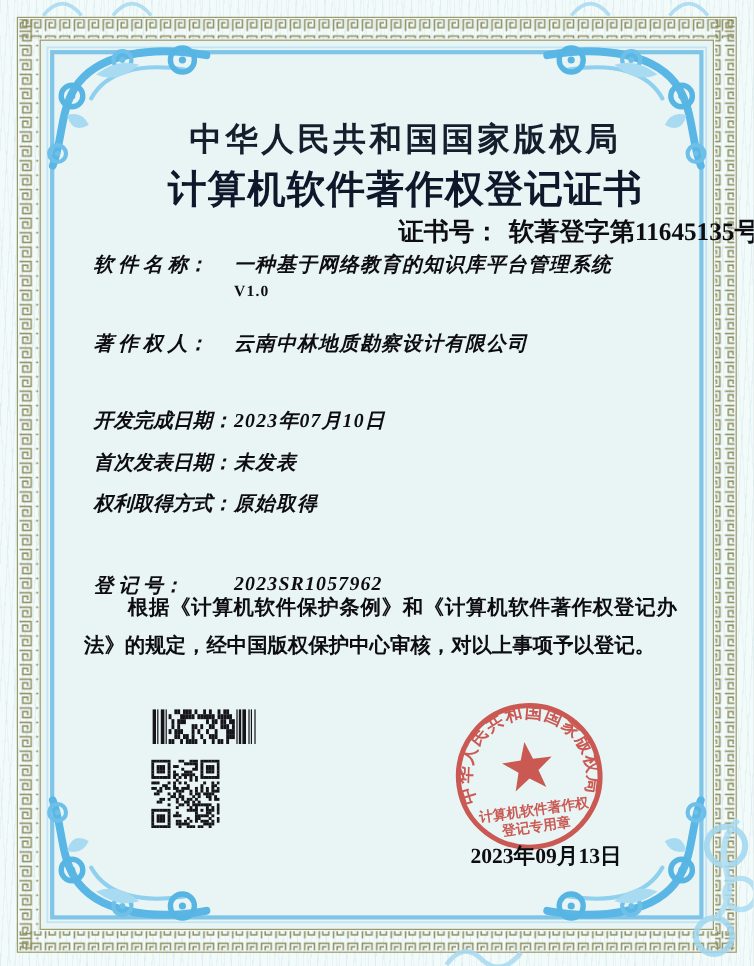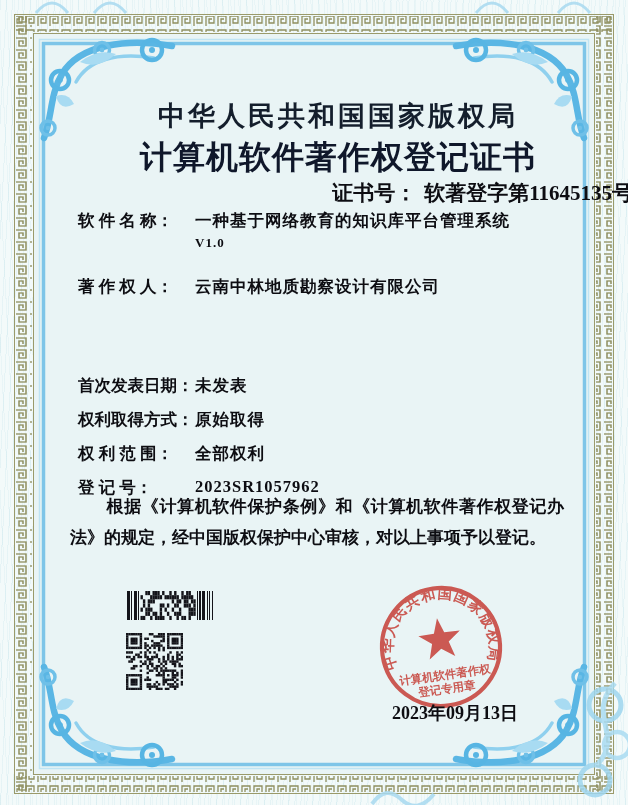--- a/index.html
+++ b/index.html
@@ -21,21 +21,21 @@
   .overlay-svg{position:absolute;left:0;top:0;pointer-events:none;}
   .content{position:absolute;inset:0;}
 
   .title1{position:absolute;left:0;top:98px;width:100%;text-align:center;
     font-size:27px;font-weight:700;letter-spacing:3px;color:#141e2c;}
   .title2{position:absolute;left:0;top:136px;width:100%;text-align:center;
     font-size:32px;font-weight:700;letter-spacing:1px;color:#0f172a;}
   .cert-line{position:absolute;top:179px;right:43px;font-size:21px;font-weight:700;}
   .cert-line .lbl{margin-right:8px;}
 
-  .row{position:absolute;left:78px;font-size:16.5px;font-weight:700;white-space:nowrap;}
+  .row{position:absolute;left:78px;font-size:16.5px;font-weight:700;white-space:nowrap;font-style:italic;}
   .row .label{display:inline-block;width:116px;}
   .row .value{position:absolute;left:117px;white-space:nowrap;letter-spacing:1px;}
   .value2{position:absolute;left:195px;font-size:13px;font-weight:700;letter-spacing:1px;}
 
   .statement{position:absolute;left:70px;top:491px;width:494px;
     font-size:17px;font-weight:700;line-height:31px;text-indent:2.15em;text-align:justify;}
 
   .barcode{position:absolute;left:127px;top:591px;width:90px;height:29px;}
   .qr{position:absolute;left:126px;top:633px;width:57px;height:57px;}
 
@@ -125,31 +125,31 @@
     <div class="row" style="top:210px;">
       <span class="label">软 件 名 称：</span>
       <span class="value">一种基于网络教育的知识库平台管理系统</span>
     </div>
     <div class="value2" style="top:235px;">V1.0</div>
 
     <div class="row" style="top:276px;">
       <span class="label">著 作 权 人：</span>
       <span class="value">云南中林地质勘察设计有限公司</span>
     </div>
+    <div class="row" style="top:340px;">
+      <span class="label">开发完成日期：</span>
+      <span class="value">2023年07月10日</span>
+    </div>
     <div class="row" style="top:375px;">
       <span class="label">首次发表日期：</span>
       <span class="value">未发表</span>
     </div>
     <div class="row" style="top:409px;">
       <span class="label">权利取得方式：</span>
       <span class="value">原始取得</span>
-    </div>
-    <div class="row" style="top:443px;">
-      <span class="label">权 利 范 围：</span>
-      <span class="value">全部权利</span>
     </div>
     <div class="row" style="top:477px;">
       <span class="label">登  记  号：</span>
       <span class="value">2023SR1057962</span>
     </div>
 
     <div class="statement">根据《计算机软件保护条例》和《计算机软件著作权登记办法》的规定，经中国版权保护中心审核，对以上事项予以登记。</div>
 
     <svg class="barcode" id="barcode-svg" viewBox="0 0 90 29">
         <rect x="0" y="0" width="3" height="29" fill="#14141a"></rect>

